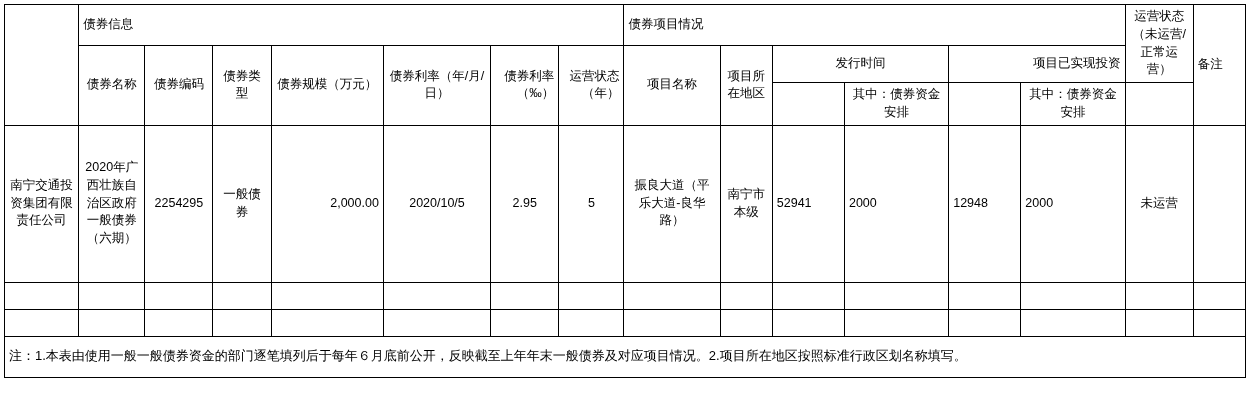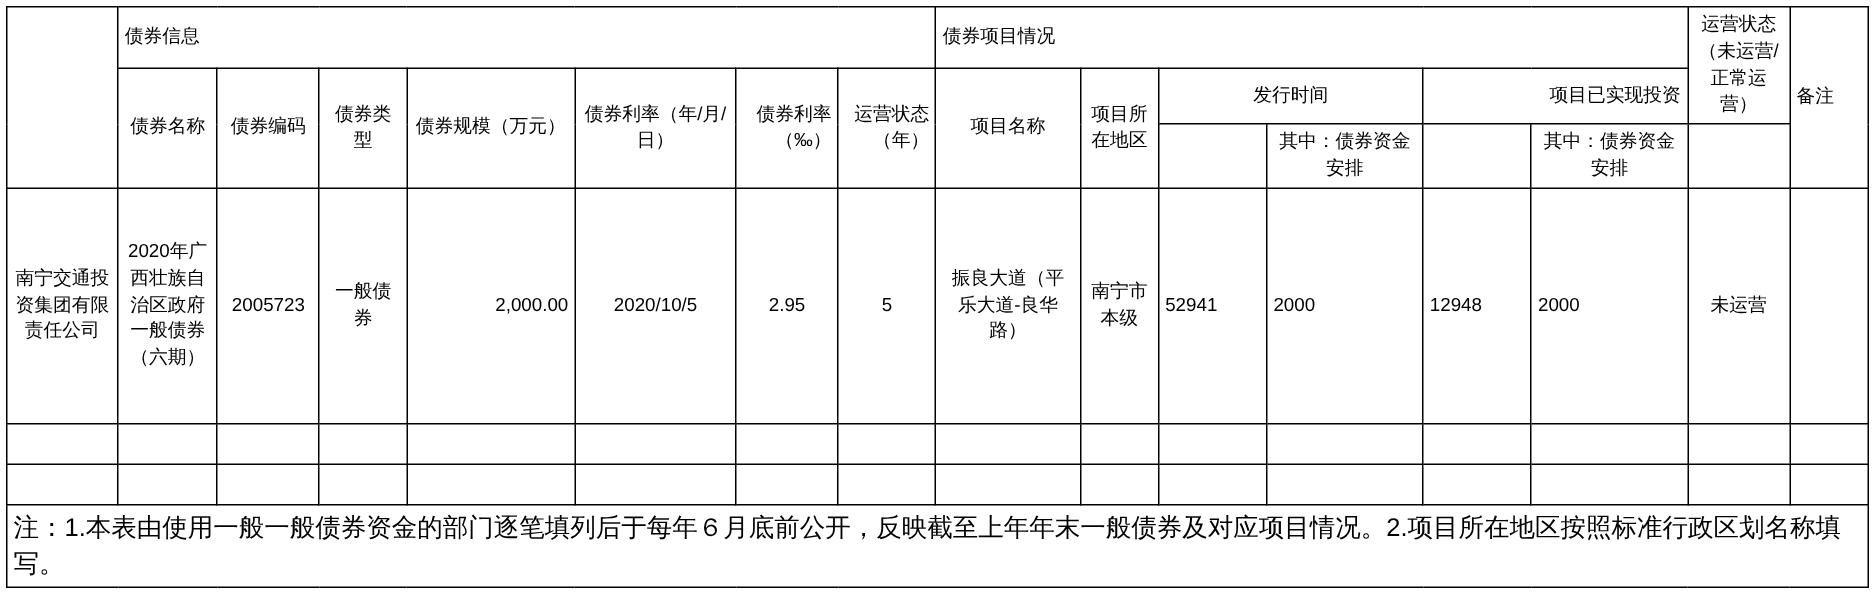--- a/index.html
+++ b/index.html
@@ -55,21 +55,21 @@
   td.c { text-align: center; }
   td.r { text-align: right; }
   td.l { text-align: left; }
   tr.data-row td { height: 150px; }
   tr.blank-row td { height: 20px; }
   td.note {
     text-align: left;
     vertical-align: middle;
     height: 34px;
     padding: 4px 6px;
-    font-size: 17px;
+    font-size: 13px;
   }
 </style>
 </head>
 <body>
 
 <div id="page">
   <table class="bond-table">
     <colgroup>
       <col style="width:74px">
       <col style="width:66px">
@@ -116,21 +116,21 @@
       <td class="hdr"></td>
       <td class="hdr">其中：债券资金安排</td>
       <td class="hdr"></td>
       <td class="hdr">其中：债券资金安排</td>
       <td class="hdr"></td>
     </tr>
 
     <tr class="data-row">
       <td class="c">南宁交通投资集团有限责任公司</td>
       <td class="c">2020年广西壮族自治区政府一般债券（六期）</td>
-      <td class="c">2005723</td>
+      <td class="c">2254295</td>
       <td class="c">一般债券</td>
       <td class="r">2,000.00</td>
       <td class="c">2020/10/5</td>
       <td class="c">2.95</td>
       <td class="c">5</td>
       <td class="c">振良大道（平乐大道-良华路）</td>
       <td class="c">南宁市本级</td>
       <td class="l">52941</td>
       <td class="l">2000</td>
       <td class="l">12948</td>

